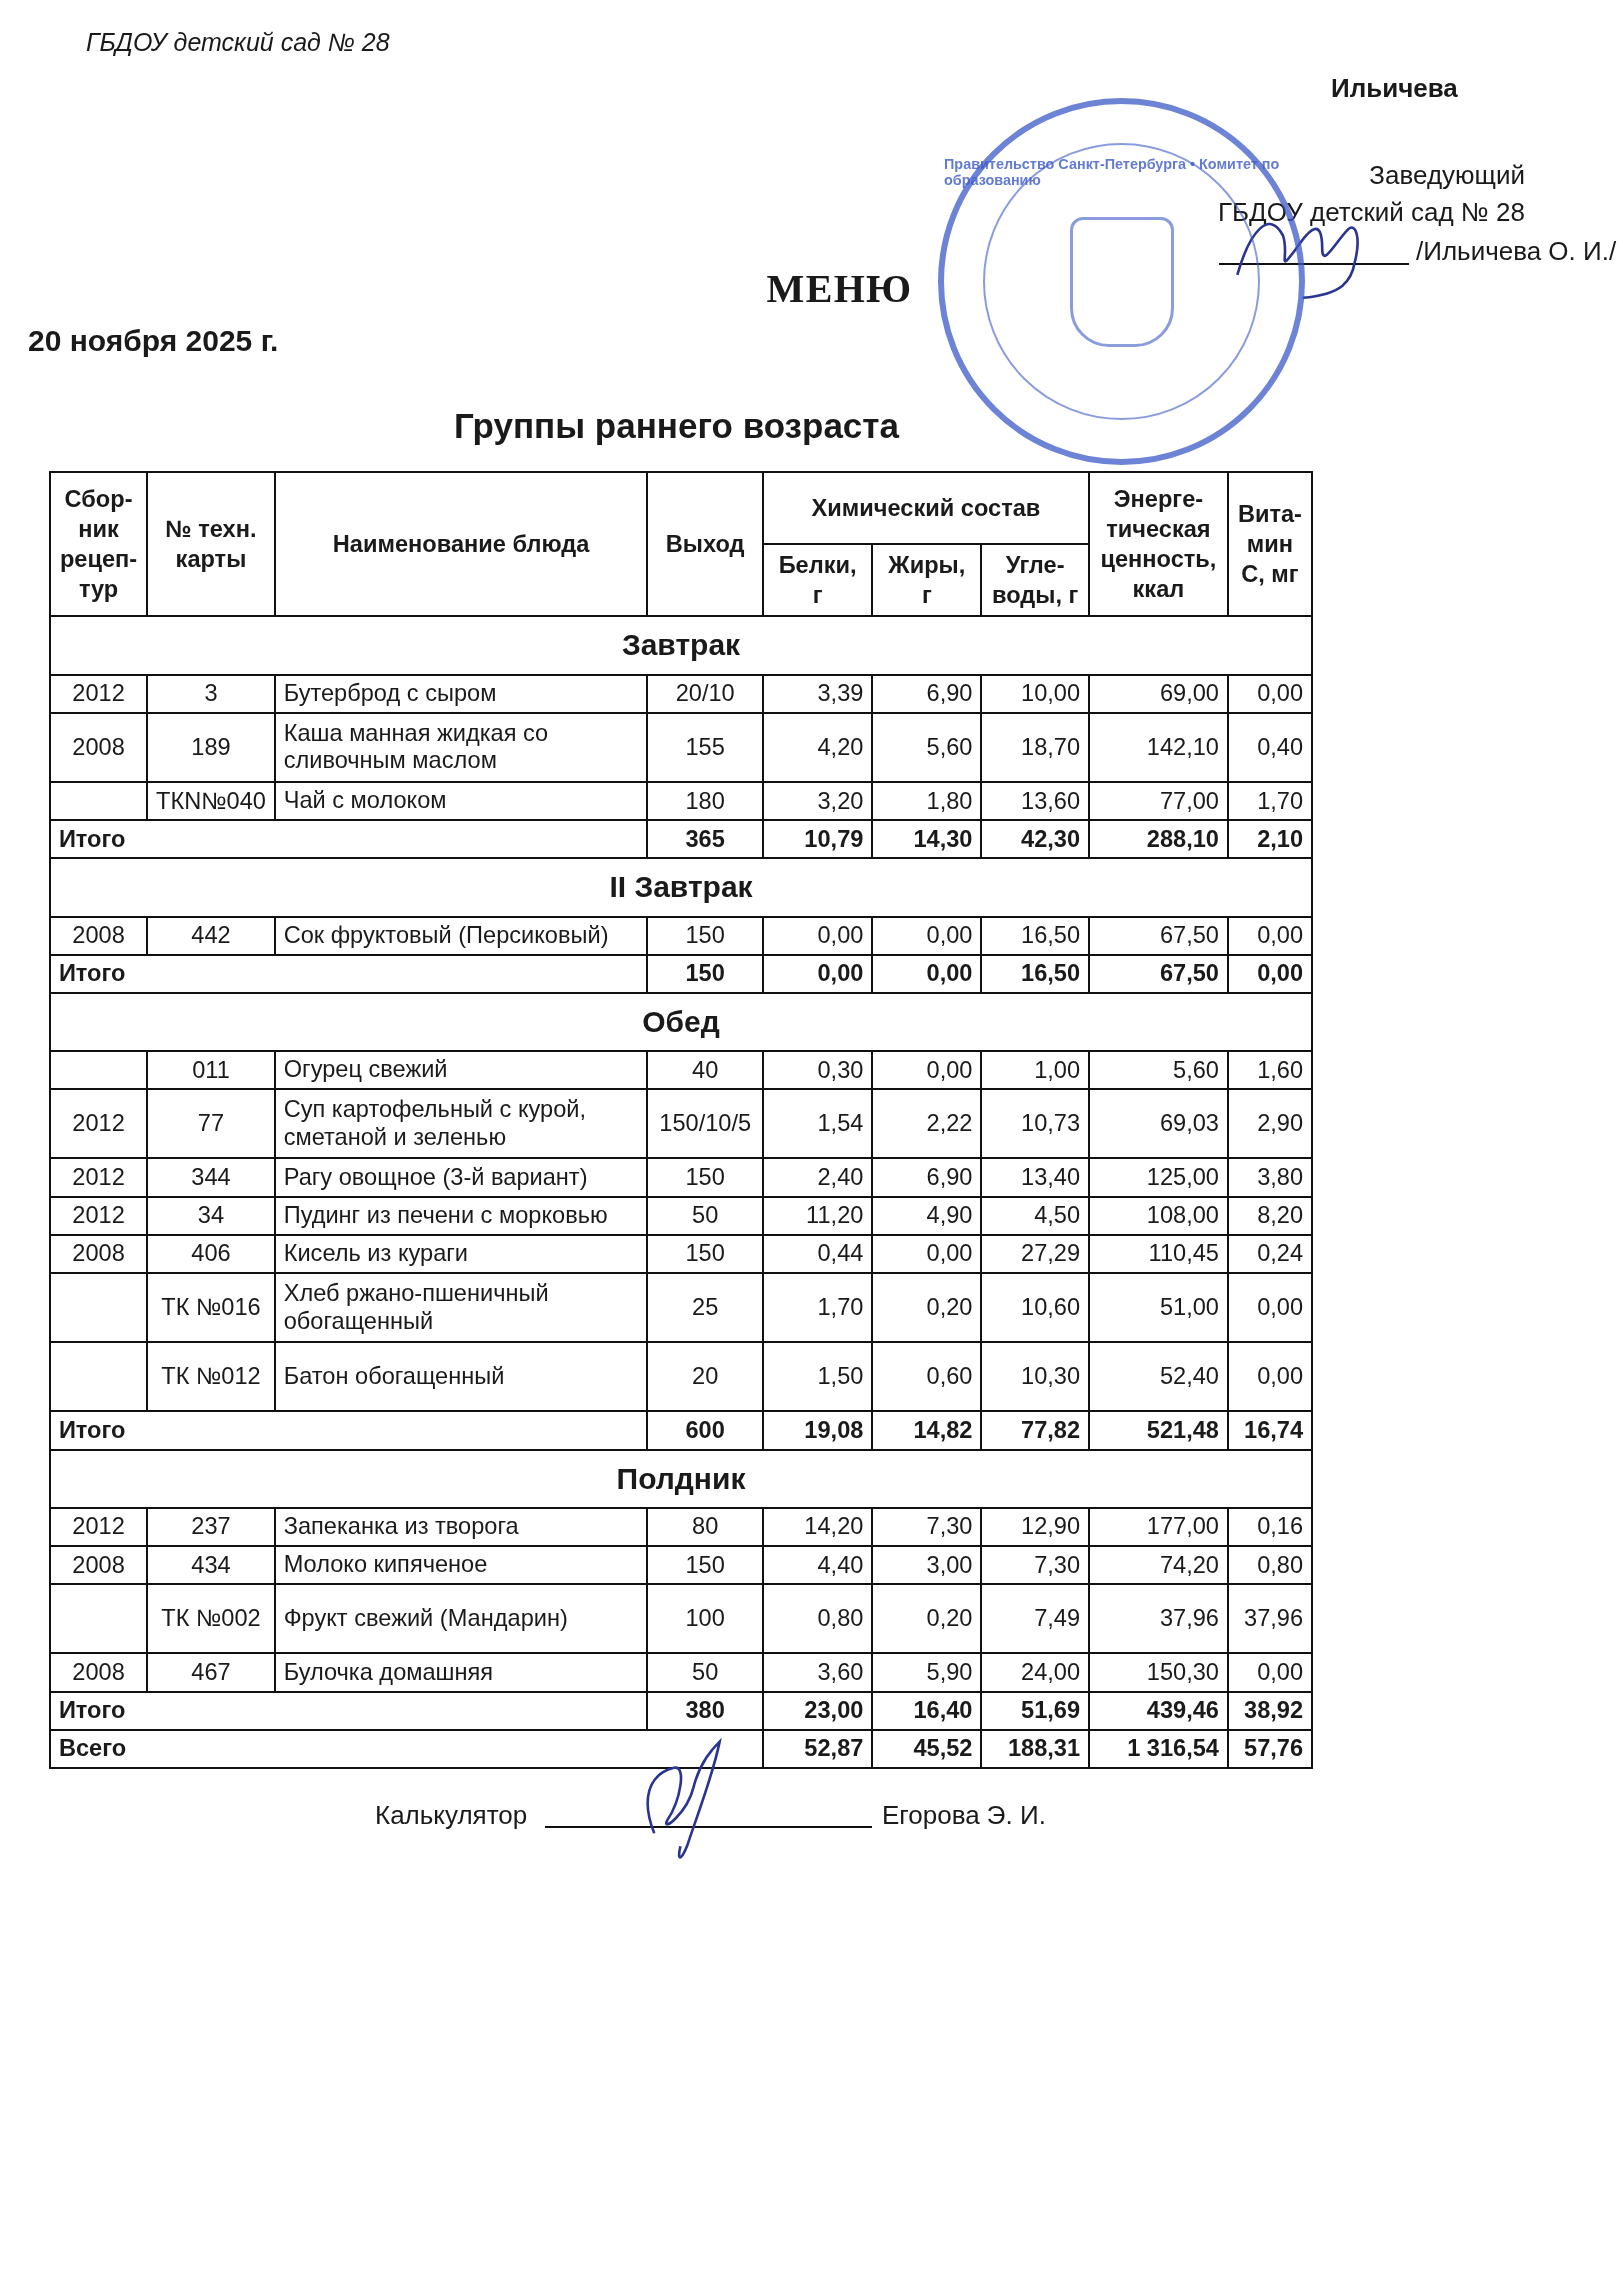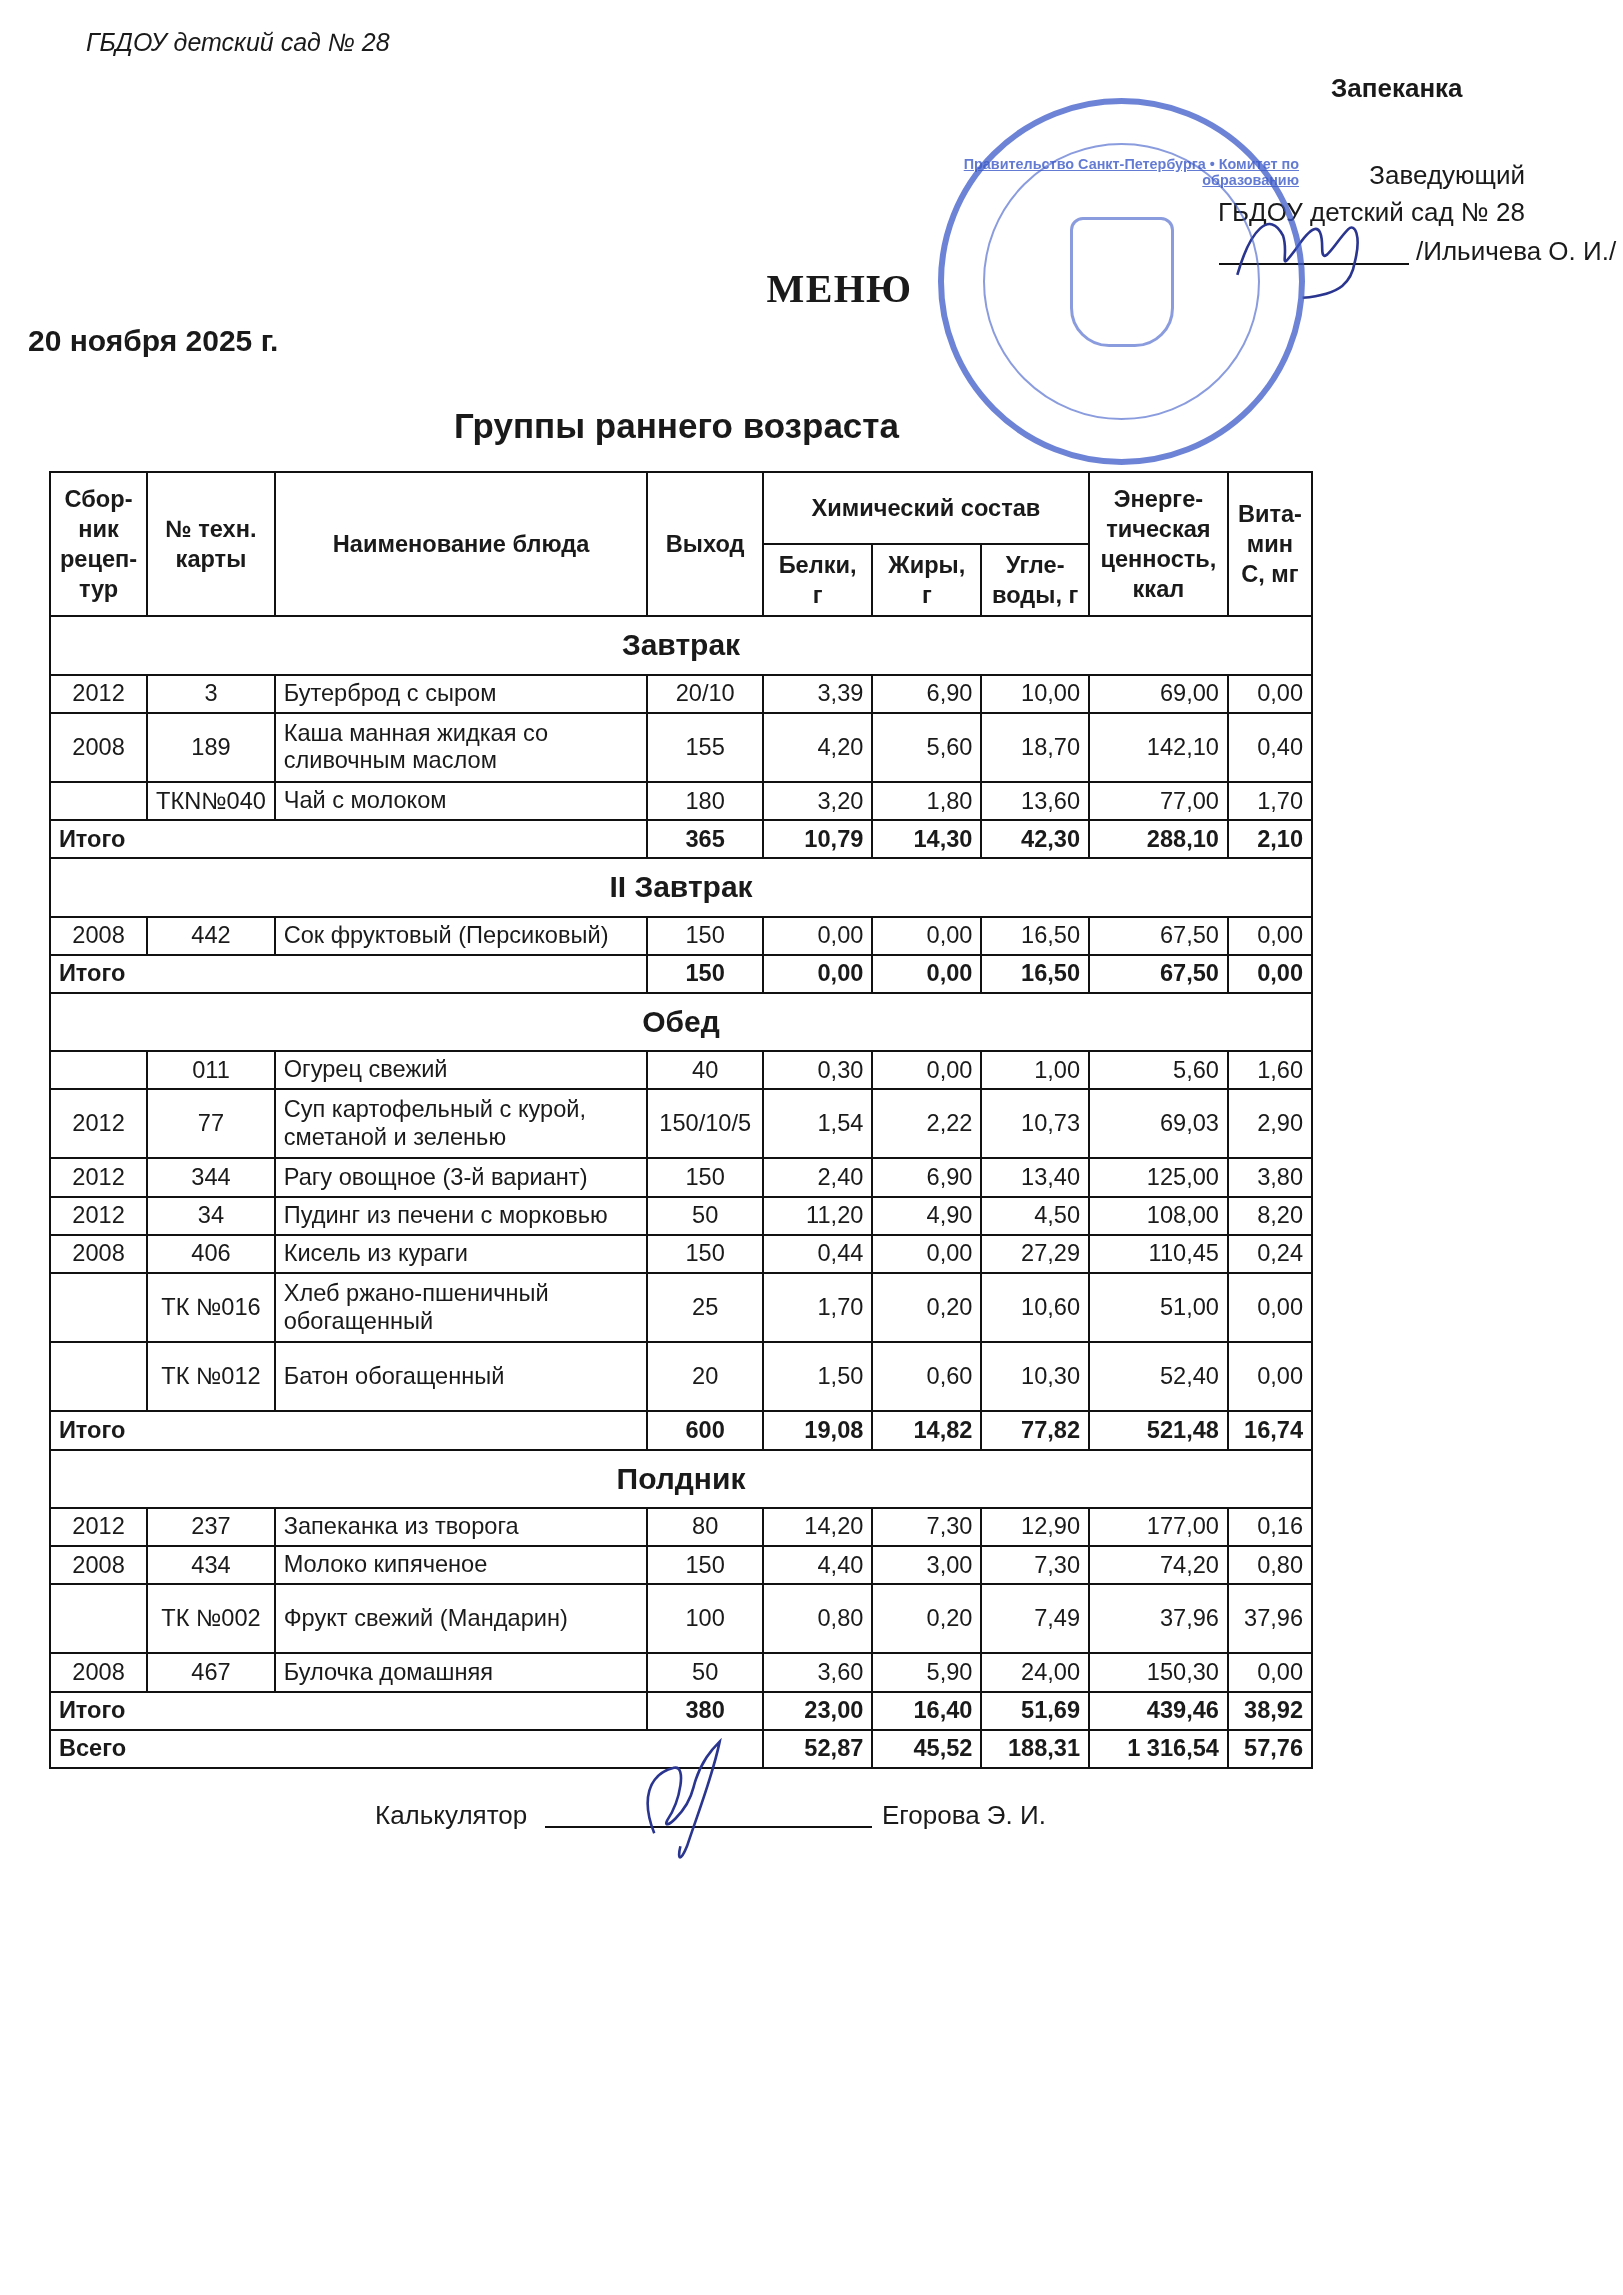--- a/index.html
+++ b/index.html
@@ -15,22 +15,22 @@
                 font-size: 40px; font-weight: bold; letter-spacing: 1.3px; }
   .menu-date { left: 0; width: 1623px; top: 324px; text-align: left; font-size: 30px; font-weight: bold; }
   .group-title { left: 0; width: 1297px; top: 406px; text-align: center; font-size: 35px; font-weight: bold; }
 
   .stamp { left: 910px; top: 98px; width: 367px; height: 367px; border-radius: 50%;
            border: 6.5px solid rgba(60, 90, 200, 0.75); box-sizing: border-box; }
   .stamp::before { content: ""; position: absolute; inset: 39px; border-radius: 50%;
            border: 2.6px solid rgba(60, 90, 200, 0.6); }
   .stamp-inner { position: absolute; left: 50%; top: 50%; transform: translate(-50%,-50%);
            width: 98px; height: 124px; border: 3.9px solid rgba(60,90,200,0.6); border-radius: 13px 13px 39px 39px; }
-  .stamp-text { position: absolute; left: 0; right: 0; top: 52px; text-align: right; color: rgba(60,90,200,0.8);
-           font-size: 14.4px; font-weight: bold; text-decoration: underline; }
+  .stamp-text { position: absolute; left: 0; right: 0; top: 52px; text-align: left; color: rgba(60,90,200,0.8);
+           font-size: 14.4px; font-weight: bold; }
 
   table.menu { position: absolute; left: 49px; top: 471px; width: 1264px; border-collapse: collapse; font-size: 23.6px; }
   table.menu td, table.menu th { border: 2px solid #111; padding: 2.6px 7.9px; vertical-align: middle; }
   table.menu th { font-weight: bold; text-align: center; line-height: 30px; }
   .c-col1 { width: 98px; } .c-col2 { width: 101px; } .c-col3 { width: 448px; } .c-col4 { width: 118px; }
   .c-num { width: 115px; } .c-kcal { width: 141px; } .c-vit { width: 85px; }
   td.center { text-align: center; }
   td.right { text-align: right; }
   td.name { text-align: left; line-height: 27.5px; }
   tr.section td { text-align: center; font-weight: bold; font-size: 30px; height: 51px; }
@@ -40,21 +40,21 @@
 
   .calc-label { left: 347px; top: 1800px; font-size: 26px; }
   .calc-line { left: 517px; top: 1826px; width: 327px; border-bottom: 2px solid #111; }
   .calc-name { left: 854px; top: 1800px; font-size: 26px; }
   .signature { position: absolute; }
 </style>
 </head>
 <body>
 
 <div class="abs org">ГБДОУ детский сад № 28</div>
-<div class="abs approve">Запеканка</div>
+<div class="abs approve">Ильичева</div>
 <div class="abs head-title">
   <div>Заведующий</div>
   <div>ГБДОУ детский сад № 28</div>
 </div>
 <div class="abs sig-line"></div>
 <div class="abs head-name">/Ильичева О. И./</div>
 
 <svg class="signature" style="left:1224px; top:190px;" width="216" height="111" viewBox="0 0 330 170">
   <path d="M20,130 C40,60 70,30 90,70 C100,100 80,130 110,90 C130,60 150,40 150,90 C150,120 170,80 190,60 C200,50 210,70 200,110 C195,140 180,160 120,165" fill="none" stroke="#2a3590" stroke-width="4"></path>
 </svg>

